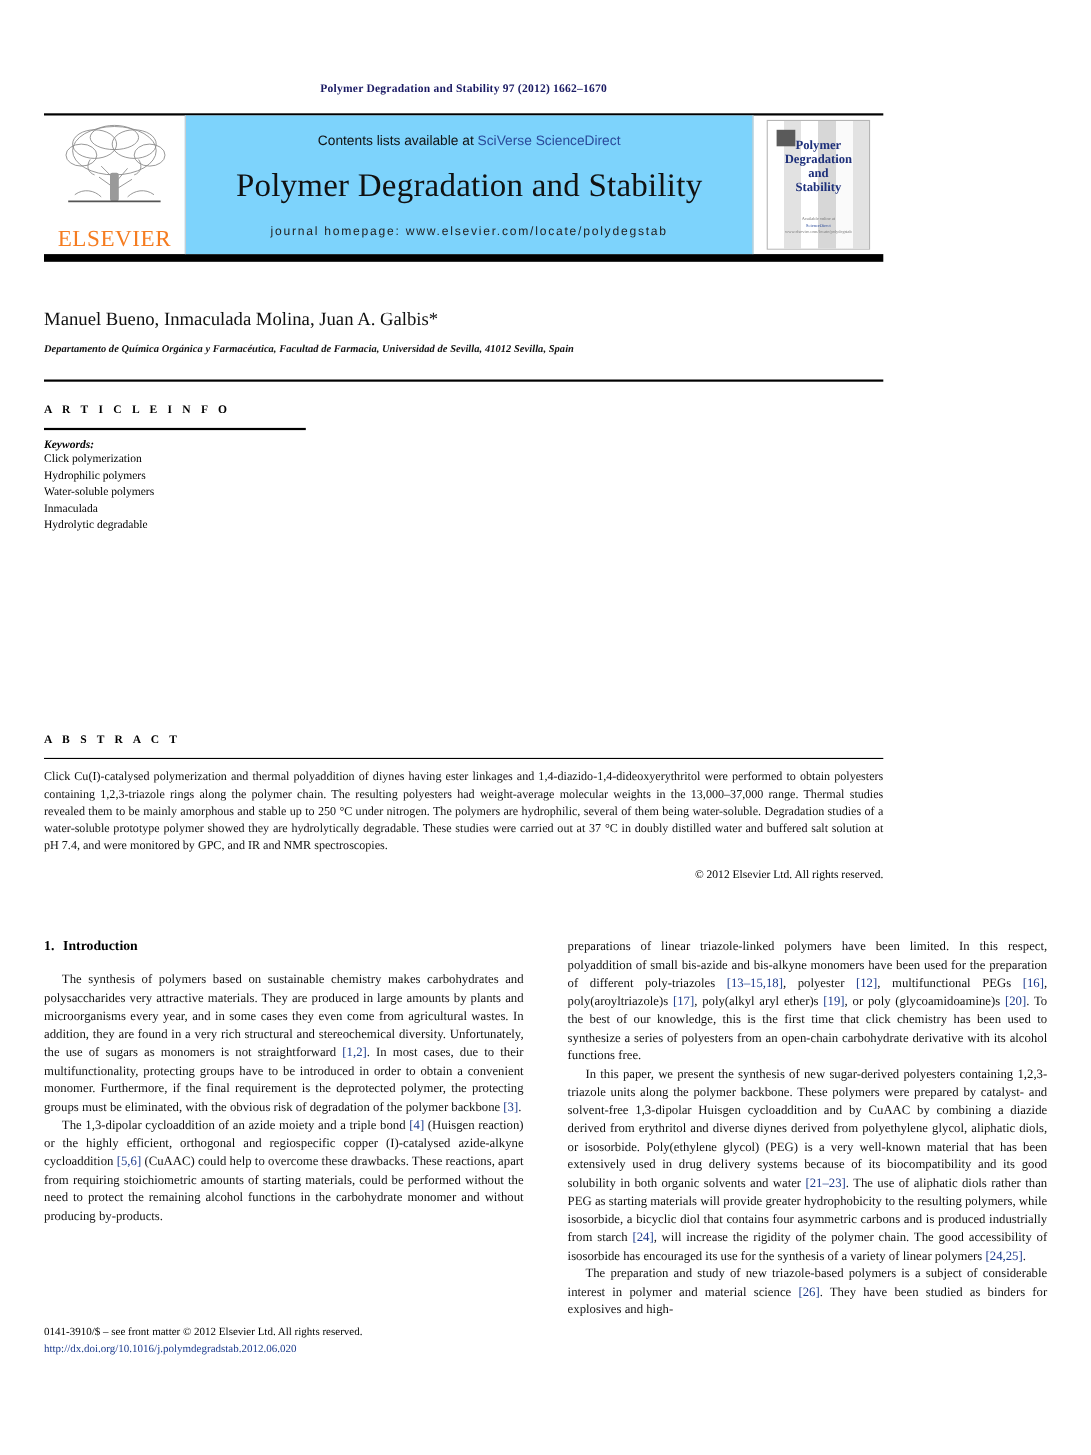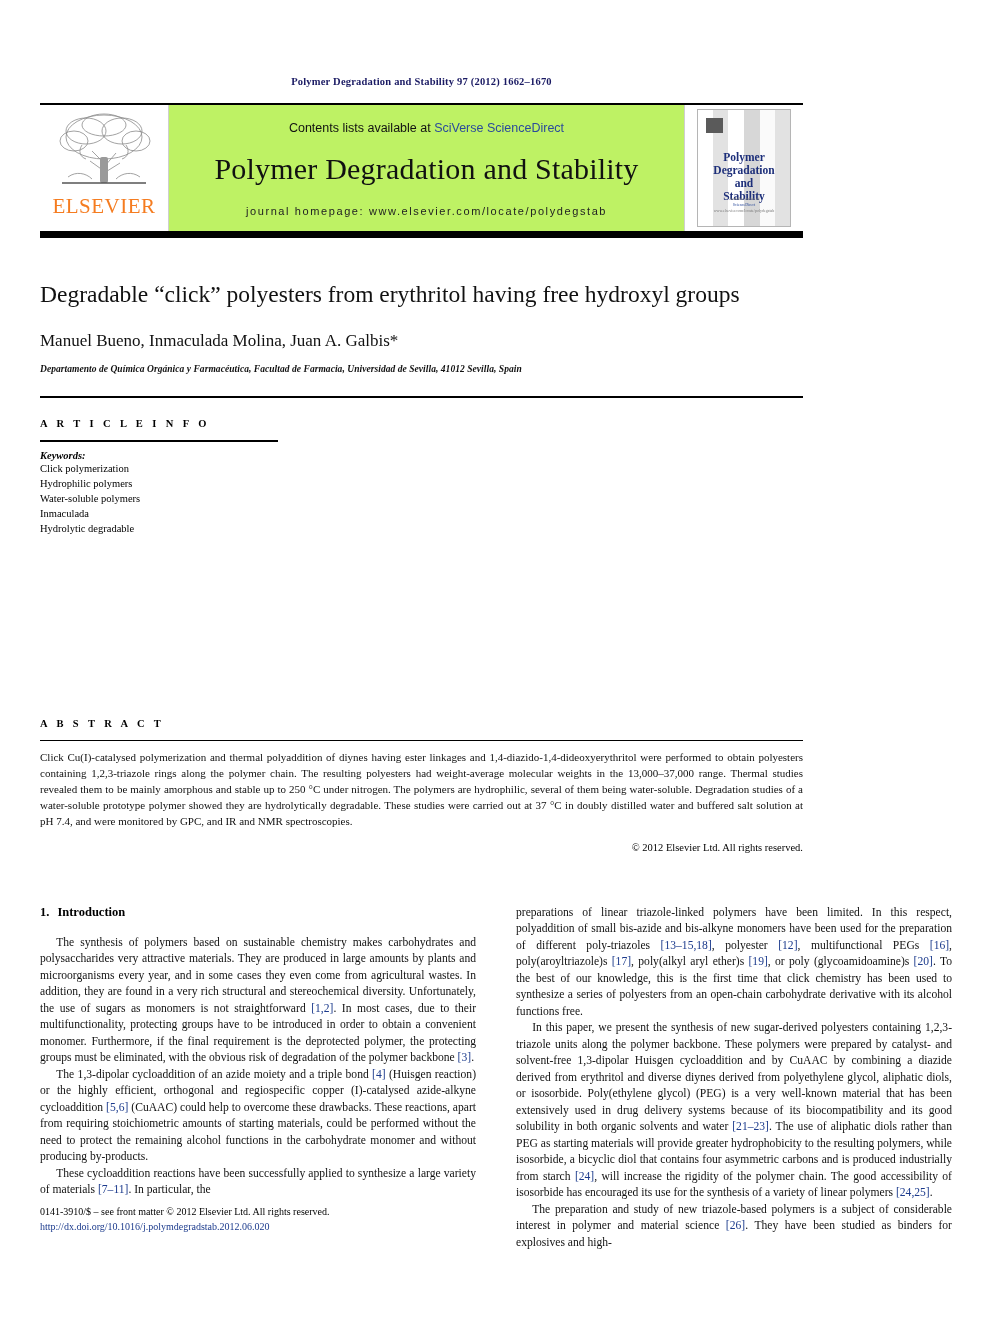--- a/index.html
+++ b/index.html
@@ -53,25 +53,25 @@
     padding-top: 6px;
     box-sizing: border-box;
   }
   .tree-logo { width: 104px; height: 84px; display:block; }
   .elsevier-word {
     color: #f57c20;
     font-family: "Liberation Serif", serif;
     font-size: 21px;
     letter-spacing: .5px;
     line-height: 1;
-    margin-top: 1px;
+    margin-top: 12px;
   }
   .journal-band {
     flex: 1 1 auto;
-    background: #bef264;
+    background: #7dd3fc;
     display: flex;
     flex-direction: column;
     align-items: center;
     justify-content: center;
     border-left: 1px solid #cfcfcf;
     border-right: 1px solid #cfcfcf;
     position: relative;
   }
   .contents-line {
     font-family: "Liberation Sans", sans-serif;
@@ -114,21 +114,21 @@
       linear-gradient(90deg,
         #ffffff 0 16%, #e2e2e2 16% 33%, #ffffff 33% 50%,
         #d7d7d7 50% 67%, #fafafa 67% 84%, #e2e2e2 84% 100%);
   }
   .cover .cov-logo {
     position: absolute; top: 8px; left: 8px;
     width: 17px; height: 15px;
     background: #5a5a5a;
   }
   .cover .cov-title {
-    position: absolute; top: 41px; left: 0; right: 0;
+    position: absolute; top: 16px; left: 0; right: 0;
     text-align: center;
     font-family: "Liberation Serif", serif;
     font-weight: bold;
     font-size: 11.5px;
     line-height: 1.12;
     color: #1d2f7a;
   }
   .cover .cov-foot {
     position: absolute; bottom: 12px; left: 0; right: 0;
     text-align: center;
@@ -324,21 +324,20 @@
           <div class="cf2">ScienceDirect</div>
           <div>www.elsevier.com/locate/polydegstab</div>
         </div>
       </div>
     </div>
 
   </div>
   <div class="masthead-rule-bottom"></div>
 
   <div class="title-block">
-    <h1 class="art-title">Degradable “click” polyesters from erythritol having free hydroxyl groups</h1>
     <div class="authors">Manuel Bueno, Inmaculada Molina, Juan A. Galbis*</div>
     <div class="affiliation">Departamento de Química Orgánica y Farmacéutica, Facultad de Farmacia, Universidad de Sevilla, 41012 Sevilla, Spain</div>
   </div>
   <div class="title-rule"></div>
 
   <div class="info-abstract">
 
     <div class="col-info">
       <div class="sec-label">A R T I C L E   I N F O</div>
       <div class="thin-rule"></div>
@@ -363,21 +362,20 @@
   </div>
 
   <div class="body-cols">
 
     <div class="bcol">
       <div class="sec-title">
         <span class="num">1.</span><span>Introduction</span>
       </div>
       <p class="body">The synthesis of polymers based on sustainable chemistry makes carbohydrates and polysaccharides very attractive materials. They are produced in large amounts by plants and microorganisms every year, and in some cases they even come from agricultural wastes. In addition, they are found in a very rich structural and stereochemical diversity. Unfortunately, the use of sugars as monomers is not straightforward <span class="ref" style="color:#1b3a8c">[1,2]</span>. In most cases, due to their multifunctionality, protecting groups have to be introduced in order to obtain a convenient monomer. Furthermore, if the final requirement is the deprotected polymer, the protecting groups must be eliminated, with the obvious risk of degradation of the polymer backbone <span class="ref" style="color:#1b3a8c">[3]</span>.</p>
       <p class="body">The 1,3-dipolar cycloaddition of an azide moiety and a triple bond <span class="ref" style="color:#1b3a8c">[4]</span> (Huisgen reaction) or the highly efficient, orthogonal and regiospecific copper (I)-catalysed azide-alkyne cycloaddition <span class="ref" style="color:#1b3a8c">[5,6]</span> (CuAAC) could help to overcome these drawbacks. These reactions, apart from requiring stoichiometric amounts of starting materials, could be performed without the need to protect the remaining alcohol functions in the carbohydrate monomer and without producing by-products.</p>
-      <p class="body">These cycloaddition reactions have been successfully applied to synthesize a large variety of materials <span class="ref" style="color:#1b3a8c">[7–11]</span>. In particular, the</p>
 
       <div class="footnote">
         <div class="footnote-rule"></div>
         <div class="fn-line">* Corresponding author.</div>
         <div class="fn-line">
           <span class="it">E-mail address:</span>
           <span class="fn-mail">jgalbis@us.es</span>
           <span>(J.A. Galbis).</span>
         </div>
       </div>

